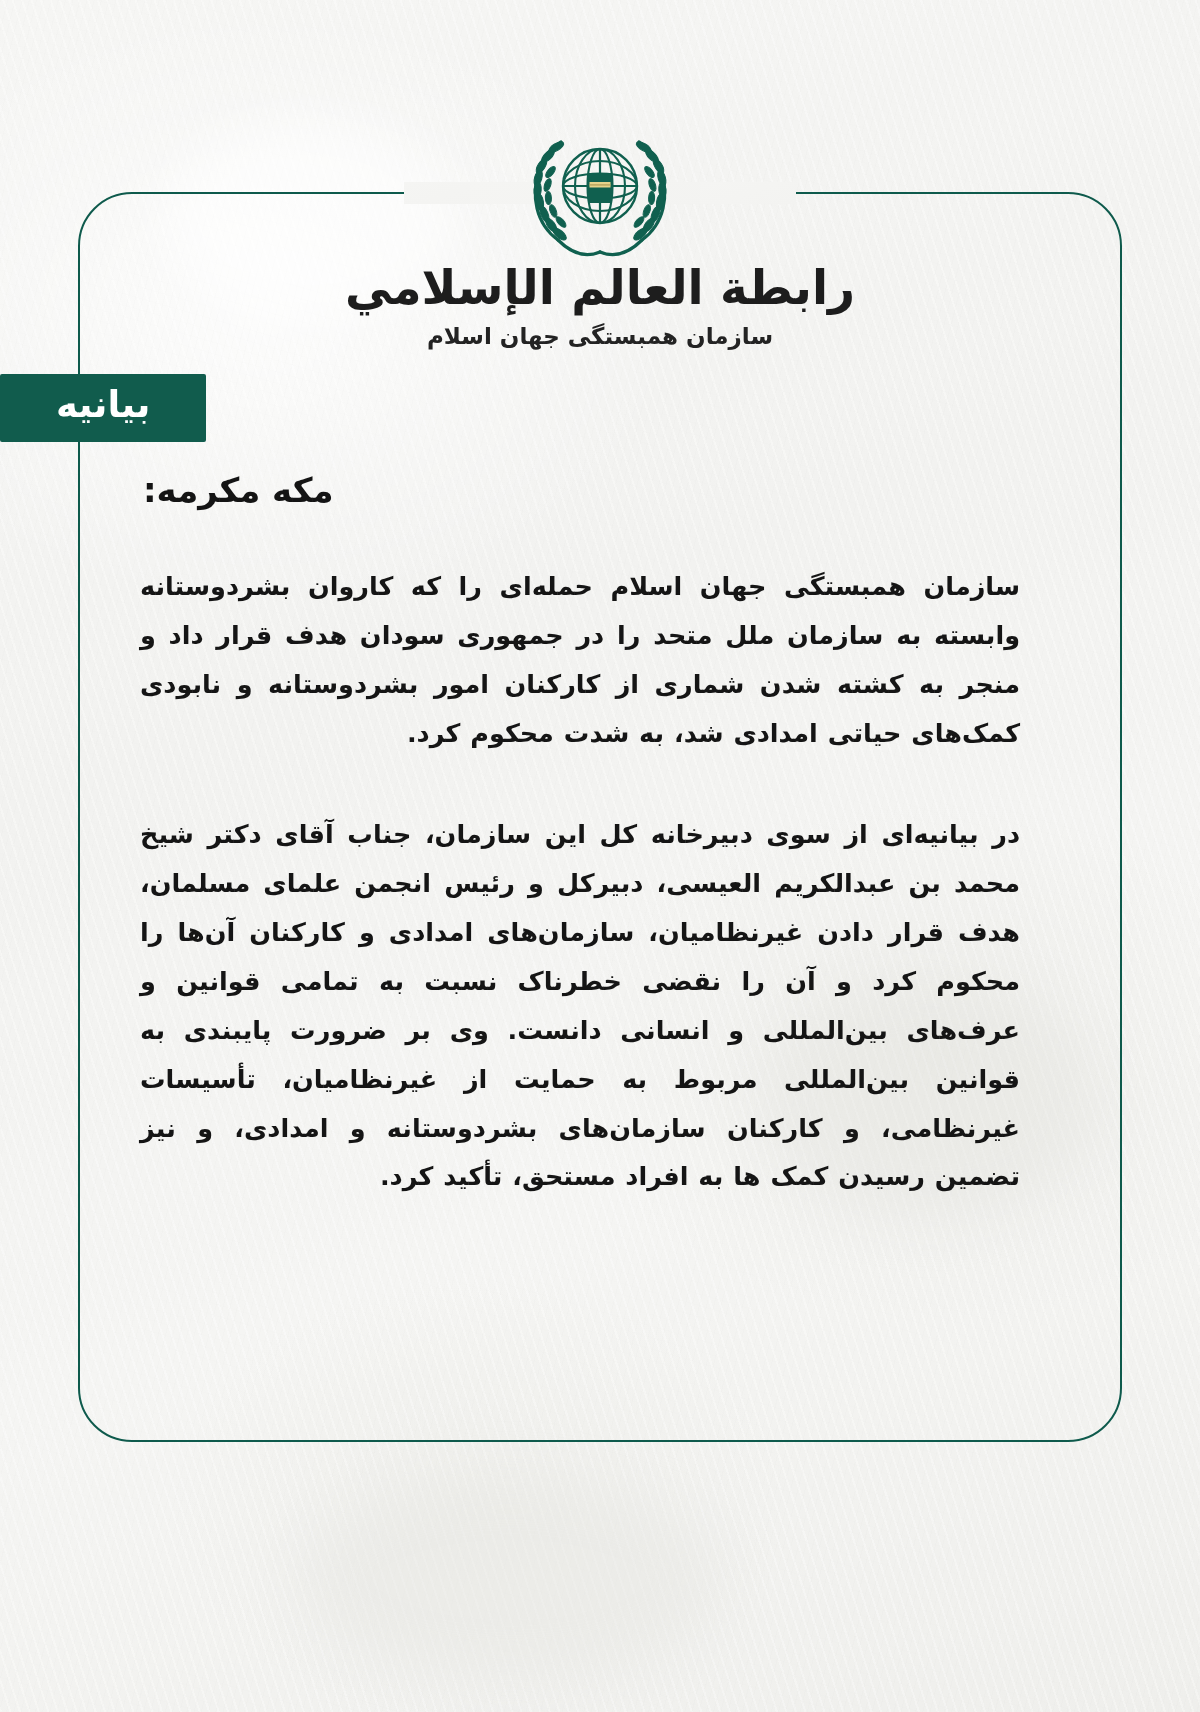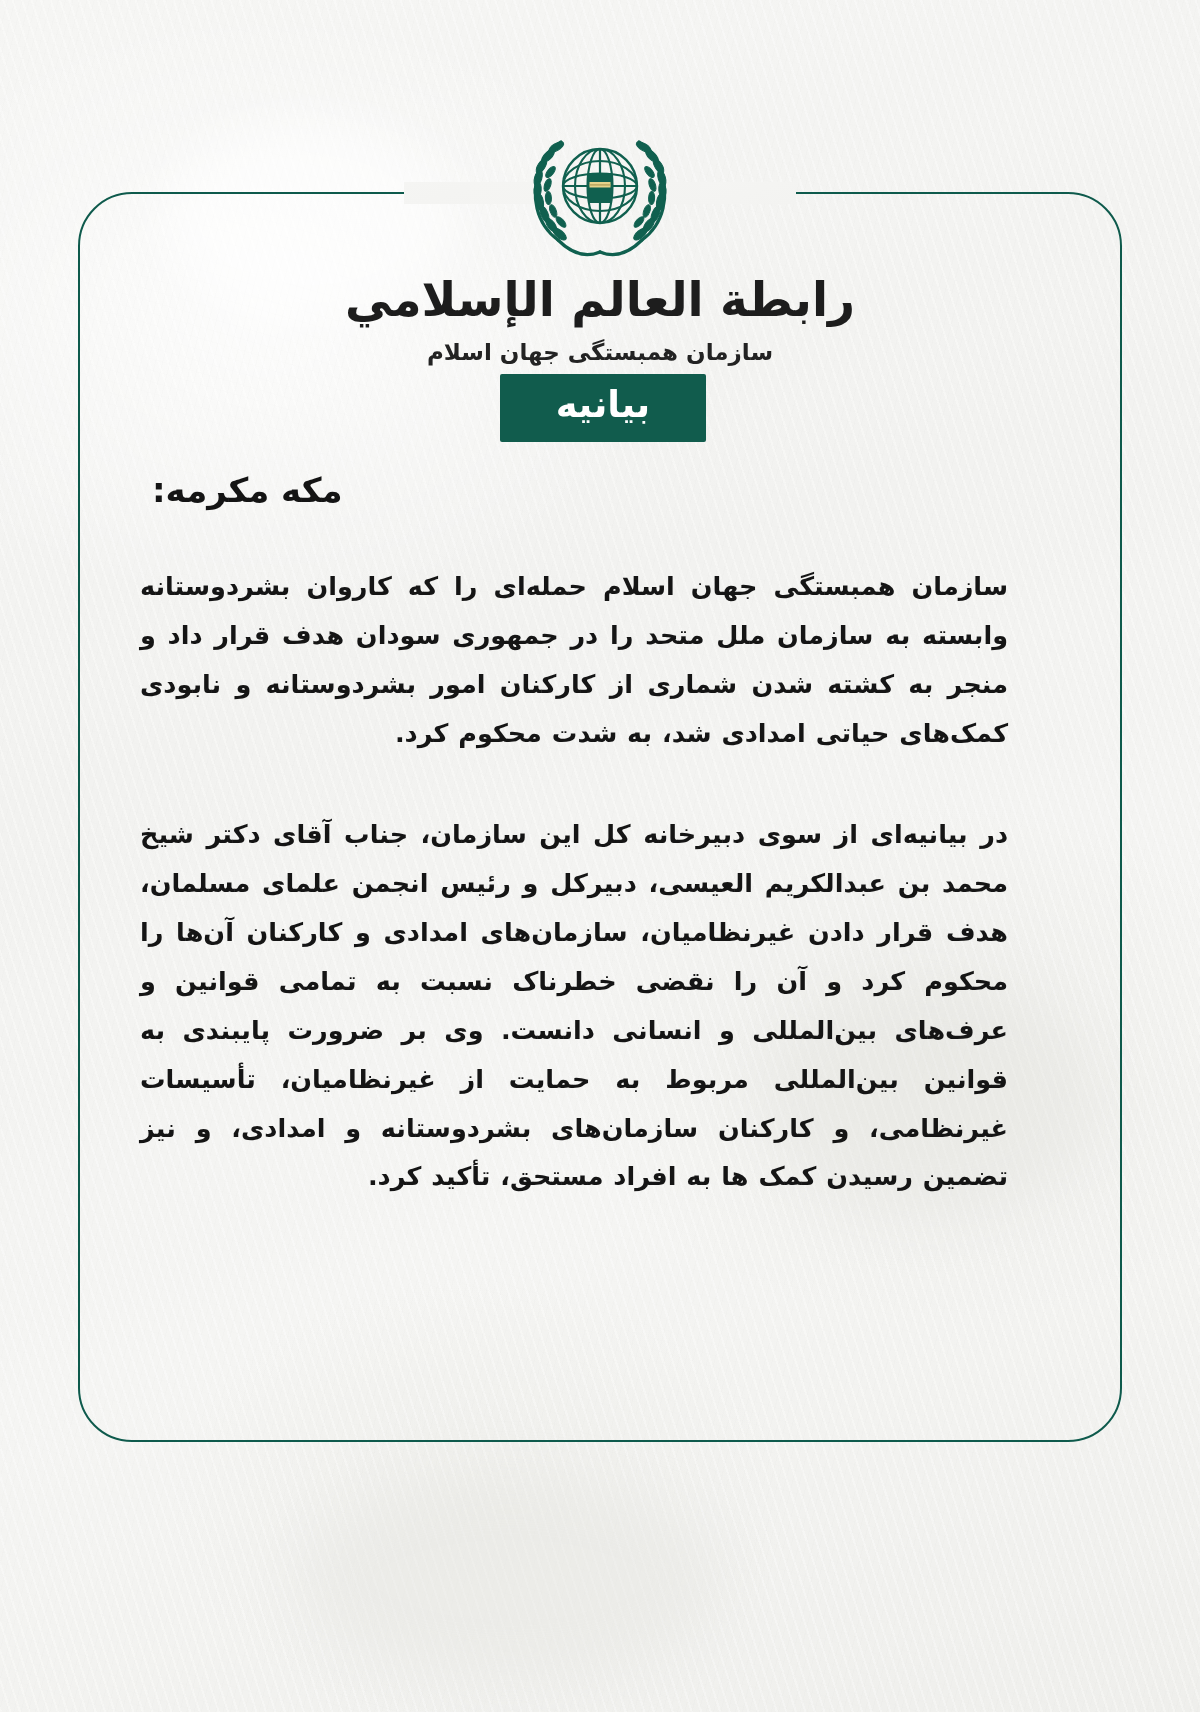--- a/index.html
+++ b/index.html
@@ -82,41 +82,40 @@
     top: 262px;
     text-align: center;
   }
   .wordmark-ar {
     font-family: "DejaVu Sans", "Liberation Sans", sans-serif;
     font-size: 47px;
     font-weight: 700;
     color: #1d1d1d;
     letter-spacing: -1px;
     line-height: 1.12;
-    margin: 12px;
+    margin: 0;
     direction: rtl;
   }
   .wordmark-fa {
     font-family: "DejaVu Sans", "Liberation Sans", sans-serif;
     font-size: 23px;
     font-weight: 600;
     color: #232323;
     margin: 8px 0 16px 0;
     direction: rtl;
     letter-spacing: .2px;
   }
 
   
   .badge-wrap {
     position: absolute;
     left: 0; right: 0;
     top: 374px;
     display: flex;
-    justify-content: center;
-    margin-left: 6px;
+    justify-content: flex-end;
   }
   .badge {
     background: #115c4d;
     color: #ffffff;
     font-size: 37px;
     font-weight: 700;
     padding: 9px 56px 15px 56px;
     min-width: 168px;
     text-align: center;
     line-height: 1.18;
@@ -131,31 +130,31 @@
     left: 140px;
     top: 470px;
     width: 880px;
     direction: rtl;
   }
   .salutation {
     font-size: 34px;
     font-weight: 700;
     color: #141414;
     text-align: left;     
-    margin: 0 0 52px 12px;
+    margin: 0 0 52px 3px;
     direction: rtl;
     letter-spacing: .3px;
   }
   .para {
     font-size: 25.5px;
     line-height: 1.92;
     color: #151515;
     text-align: justify;
     text-align-last: right;
-    margin: 0 12px 52px 0;
+    margin: 0 0 52px 0;
     direction: rtl;
     font-weight: 600;
     word-spacing: 1px;
   }
   .para:last-child { margin-bottom: 0; }
 </style>
 </head>
 <body>
 
 <div class="page">

